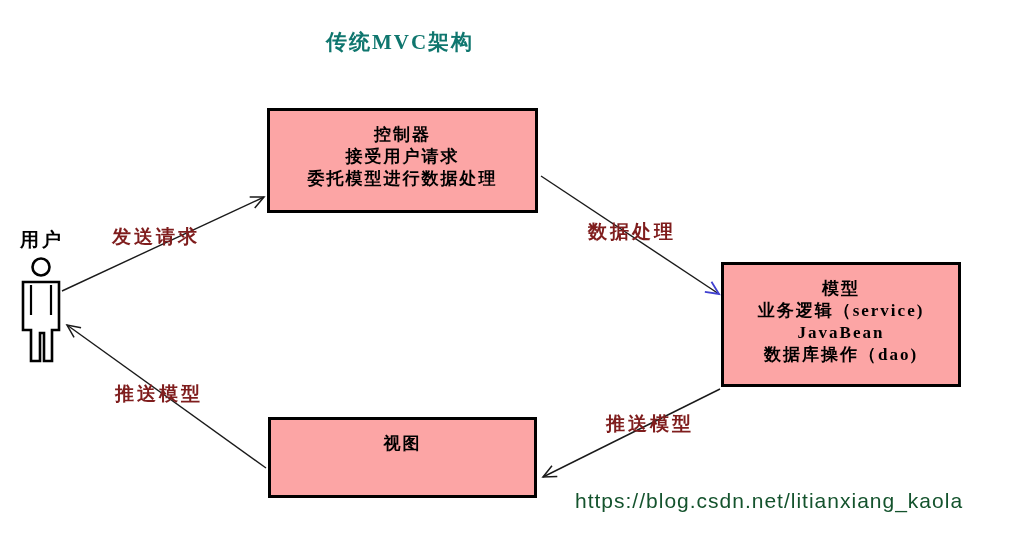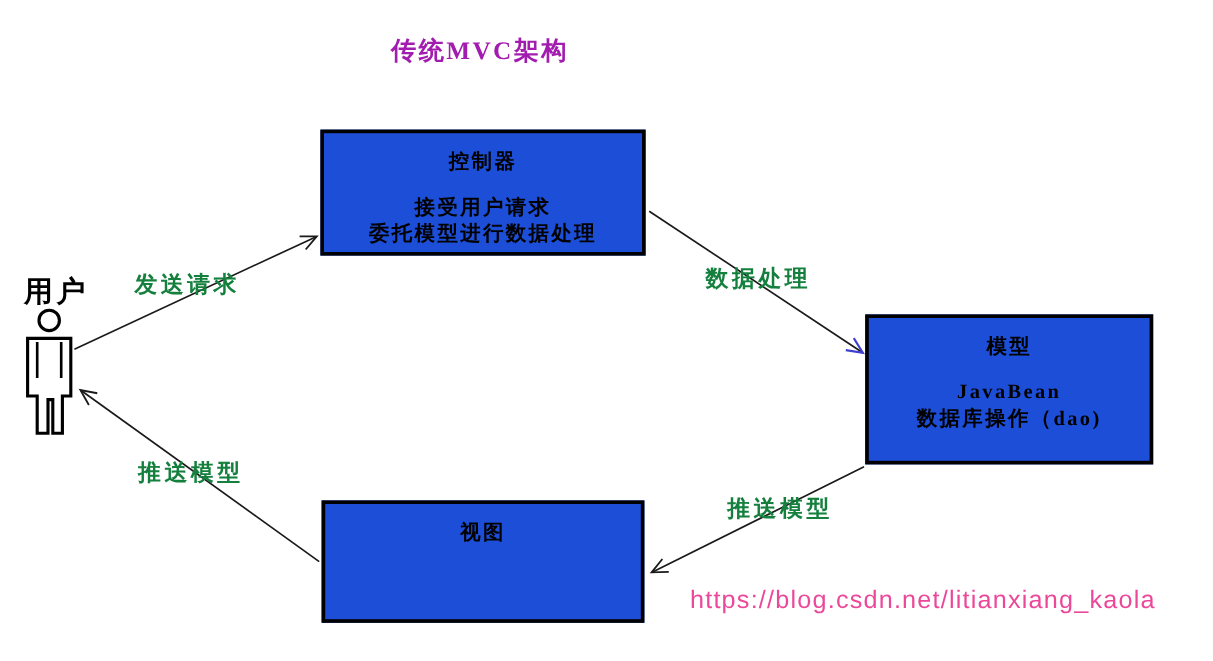--- a/index.html
+++ b/index.html
@@ -20,52 +20,52 @@
     stroke: #1a1a1a;
     stroke-width: 1.4;
     fill: none;
   }
   .diagram-title {
     position: absolute;
     left: 250px; top: 28px; width: 300px;
     text-align: center;
     font-size: 21px;
     font-weight: bold;
-    color: #a21caf;
+    color: #0f766e;
     letter-spacing: 2px;
   }
   .box {
     position: absolute;
     border: 3px solid #000;
-    background: #1d4ed8;
+    background: #fca5a5;
     text-align: center;
     color: #000;
     font-weight: bold;
     font-size: 17px;
     letter-spacing: 2px;
     box-sizing: border-box;
   }
   .box-title { margin-top: 12px; }
-  .box-body { margin-top: 16px; line-height: 22px; }
+  .box-body { line-height: 22px; }
   .node-controller { left: 267px; top: 108px; width: 271px; height: 105px; }
   .node-model      { left: 721px; top: 262px; width: 240px; height: 125px; }
-  .node-view       { left: 268px; top: 417px; width: 269px; height: 102px; }
+  .node-view       { left: 268px; top: 417px; width: 269px; height: 81px; }
   .actor-label {
     position: absolute;
     left: 20px; top: 227px;
-    font-size: 24px;
+    font-size: 19px;
     font-weight: bold;
     color: #000;
     letter-spacing: 3px;
   }
   .edge-label {
     position: absolute;
     font-size: 19px;
     font-weight: bold;
-    color: #15803d;
+    color: #7f1d1d;
     letter-spacing: 3px;
     white-space: nowrap;
   }
   .edge-label-send    { left: 112px; top: 224px; }
   .edge-label-process { left: 588px; top: 219px; }
   .edge-label-push    { left: 583px; top: 411px; margin-left: 23px; }
   .edge-label-return  { left: 115px; top: 381px; }
   .watermark {
     position: absolute;
     left: 575px; top: 489px;
@@ -112,29 +112,30 @@
     <div class="box-title">控制器</div>
     <div class="box-body">
       <div>接受用户请求</div>
       <div>委托模型进行数据处理</div>
     </div>
   </div>
 
   <div class="box node-model">
     <div class="box-title">模型</div>
     <div class="box-body">
+      <div>业务逻辑（service)</div>
       <div>JavaBean</div>
       <div>数据库操作（dao)</div>
     </div>
   </div>
 
   <div class="box node-view">
     <div class="box-title">视图</div>
   </div>
 
   <div class="edge-label edge-label-send">发送请求</div>
   <div class="edge-label edge-label-process">数据处理</div>
   <div class="edge-label edge-label-push">推送模型</div>
   <div class="edge-label edge-label-return">推送模型</div>
 
-  <div class="watermark" style="color: #ec4899;">https://blog.csdn.net/litianxiang_kaola</div>
+  <div class="watermark" style="color: #14532d;">https://blog.csdn.net/litianxiang_kaola</div>
 
 </div>
 
 </body></html>

